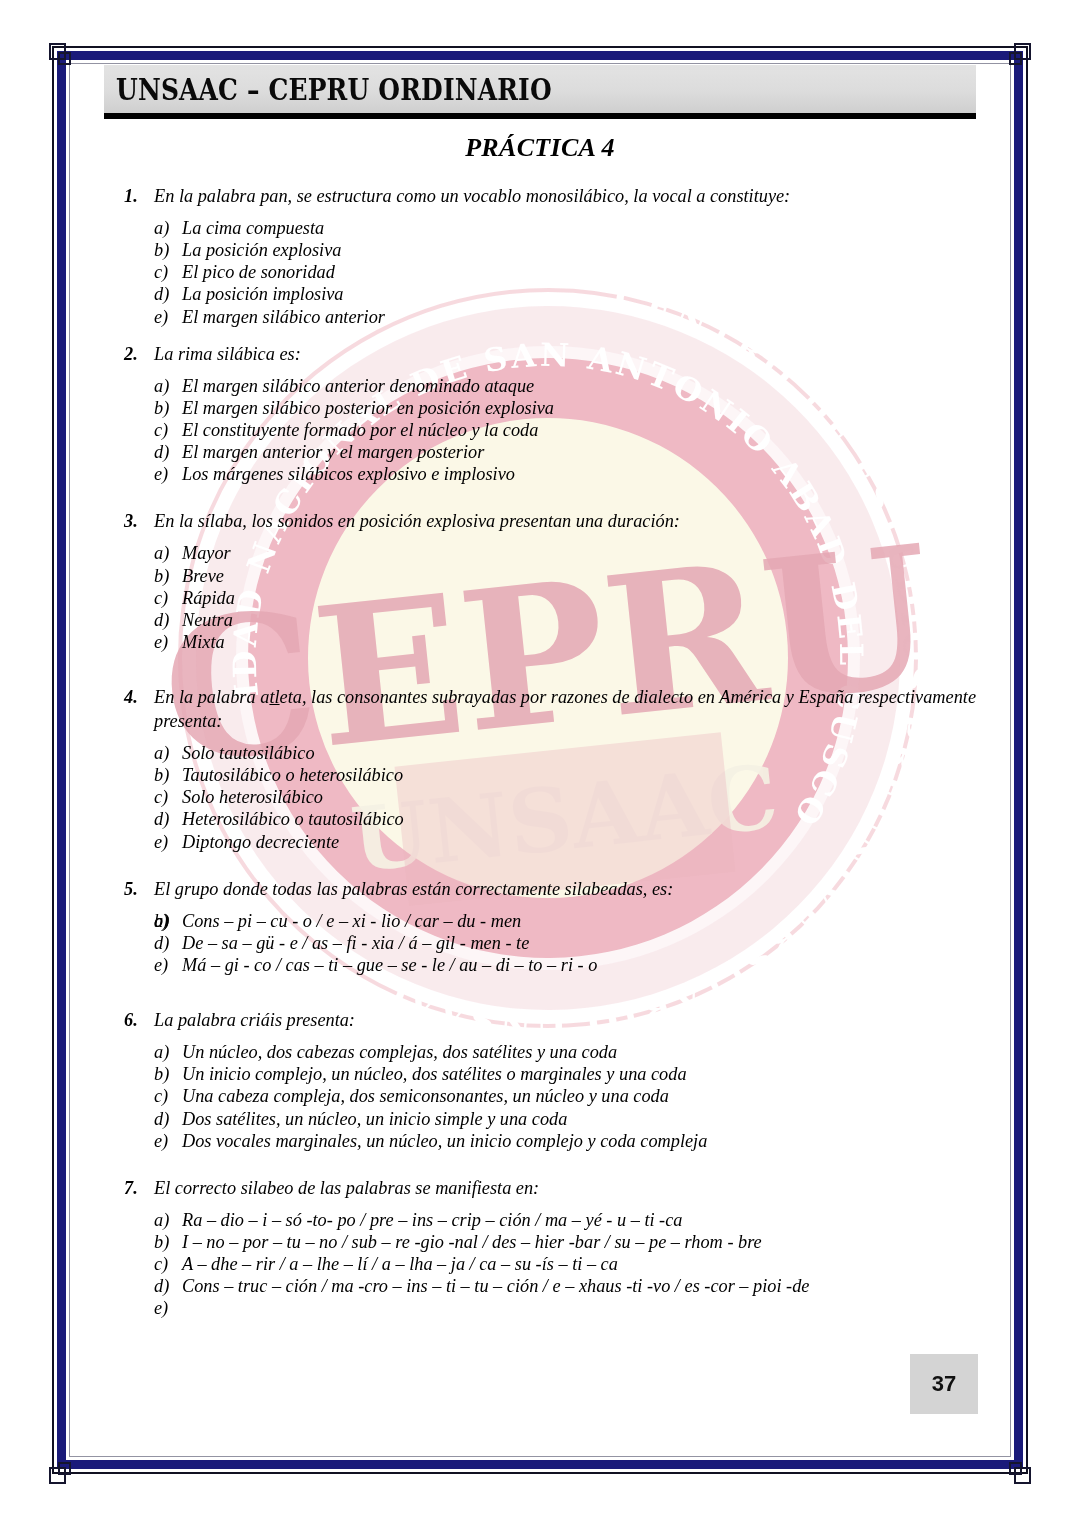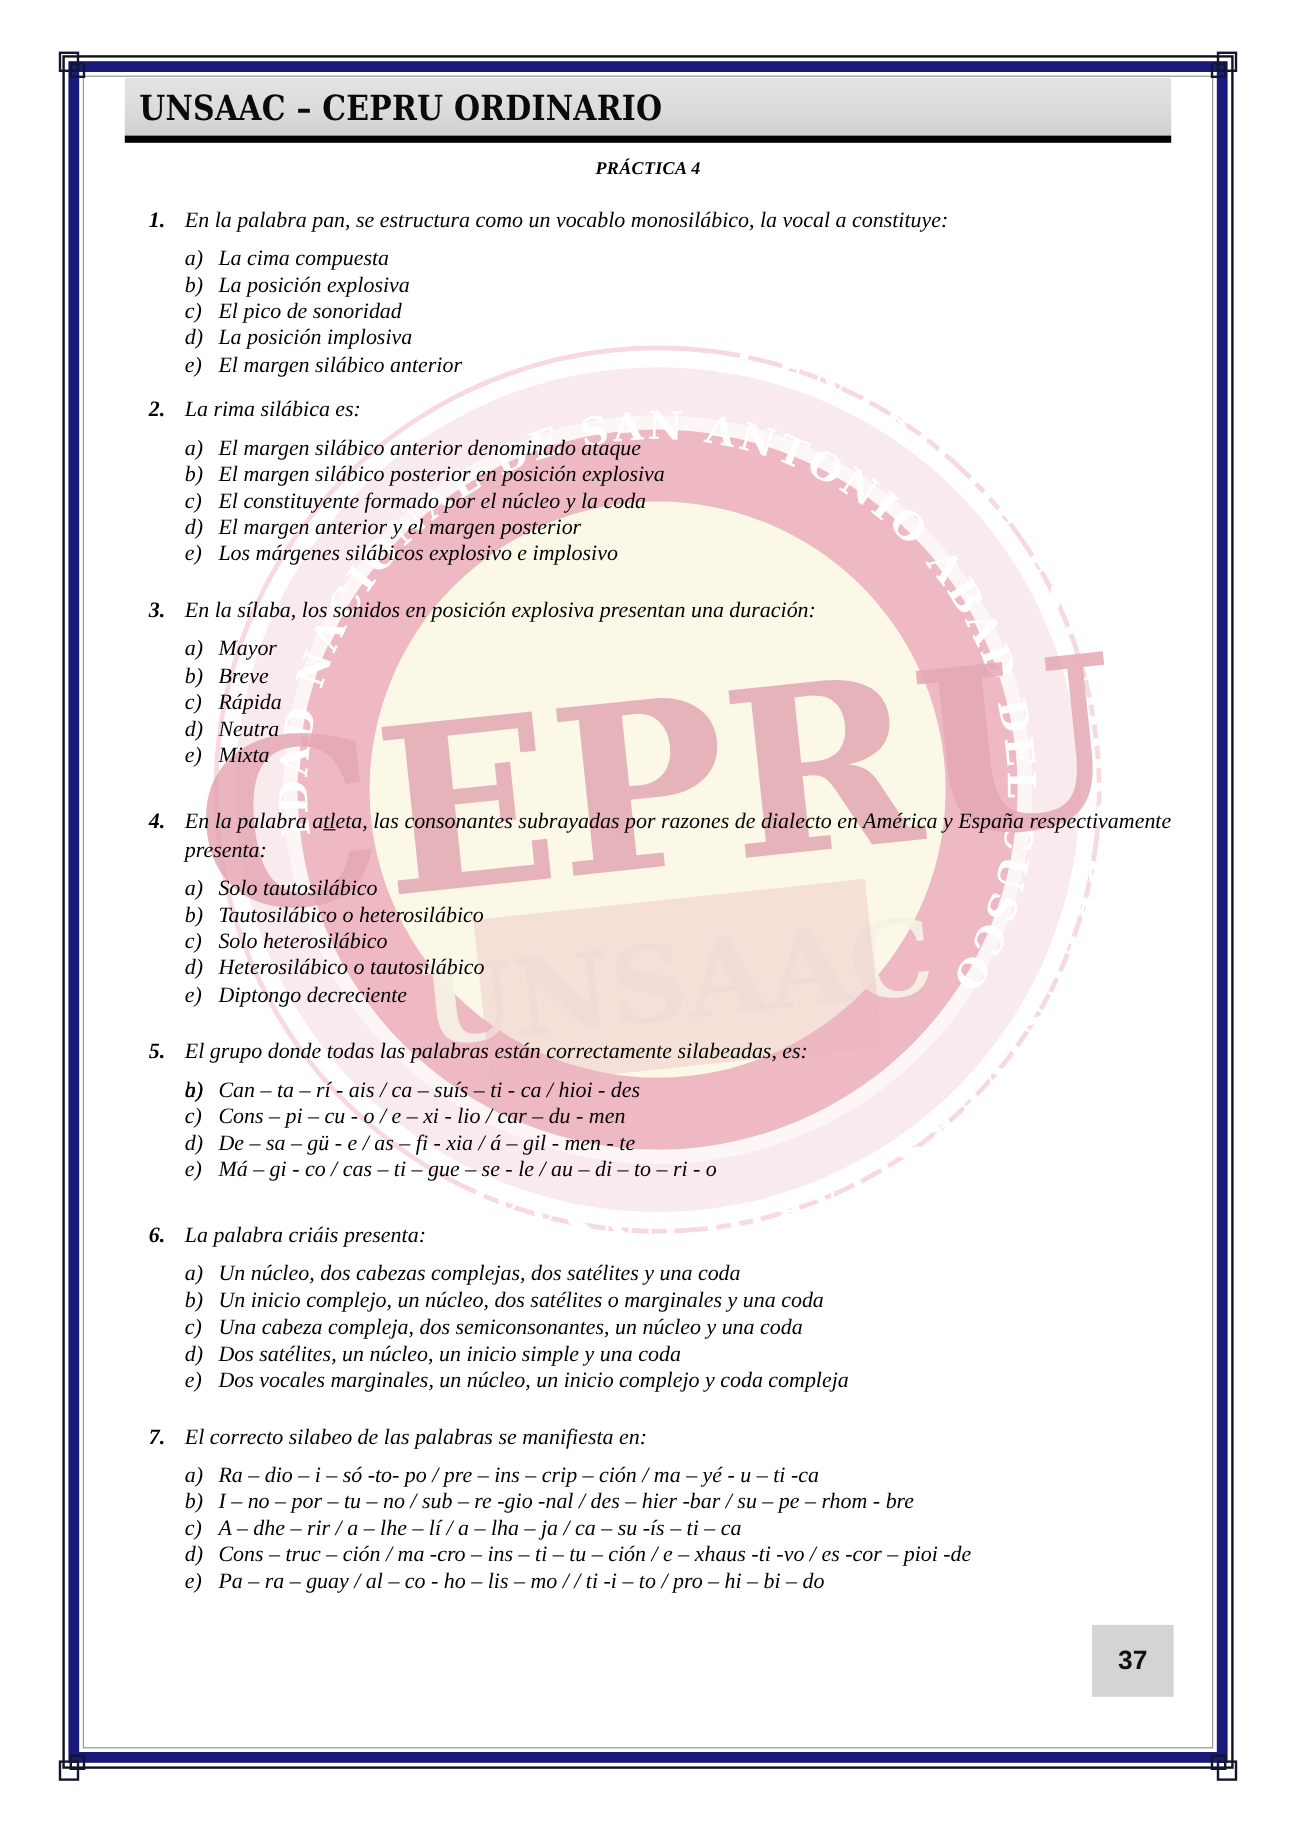--- a/index.html
+++ b/index.html
@@ -122,21 +122,21 @@
   .content {
     position: absolute;
     left: 104px;
     top: 133px;
     width: 872px;
   }
   .practica {
     text-align: center;
     font-style: italic;
     font-weight: bold;
-    font-size: 15px;
+    font-size: 26px;
     color: #000;
     margin: 0 0 21px 0;
     letter-spacing: .3px;
   }
 
   .q-block { margin-bottom: 4px; }
 
   .q-head {
     position: relative;
     padding-left: 50px;
@@ -291,21 +291,21 @@
             <li class="opt"><span class="opt-letter">c)</span><span>Solo heterosilábico</span></li>
             <li class="opt"><span class="opt-letter">d)</span><span>Heterosilábico o tautosilábico</span></li>
             <li class="opt"><span class="opt-letter">e)</span><span>Diptongo decreciente</span></li>
           </ul>
         </div>
         <div class="gap-md"></div>
         <div class="q-block">
           <div class="q-head"><span class="q-num">5.</span><span>El grupo donde todas las palabras están correctamente silabeadas, es:</span></div>
           <ul class="opts">
             <li class="opt"><span class="opt-letter">a)</span></li>
-            <li class="opt"><span class="opt-letter">b)</span><span>Can – ta – rí - ais / ca – suís – ti - ca / hioi - des</span></li>
+            <li class="opt"><span class="opt-letter">b)</span></li>
             <li class="opt"><span class="opt-letter">c)</span><span>Cons – pi – cu - o / e – xi - lio / car – du - men</span></li>
             <li class="opt"><span class="opt-letter">d)</span><span>De – sa – gü - e / as – fi - xia / á – gil -  men - te</span></li>
             <li class="opt"><span class="opt-letter">e)</span><span>Má – gi - co  / cas – ti – gue – se - le / au – di – to – ri - o</span></li>
           </ul>
         </div>
         <div class="gap-lg"></div>
         <div class="q-block">
           <div class="q-head"><span class="q-num">6.</span><span>La palabra </span><b>criáis</b><span> presenta:</span></div>
           <ul class="opts">
             <li class="opt"><span class="opt-letter">a)</span><span>Un núcleo, dos cabezas complejas, dos satélites y una coda</span></li>
@@ -316,21 +316,21 @@
           </ul>
         </div>
         <div class="gap-md"></div>
         <div class="q-block">
           <div class="q-head"><span class="q-num">7.</span><span>El correcto silabeo de las palabras se manifiesta en:</span></div>
           <ul class="opts">
             <li class="opt"><span class="opt-letter">a)</span><span>Ra – dio – i – só -to- po / pre – ins – crip – ción / ma – yé - u – ti -ca</span></li>
             <li class="opt"><span class="opt-letter">b)</span><span>I – no – por – tu – no / sub – re -gio -nal / des – hier -bar / su – pe – rhom - bre</span></li>
             <li class="opt"><span class="opt-letter">c)</span><span>A – dhe – rir / a – lhe – lí / a – lha – ja / ca – su -ís – ti – ca</span></li>
             <li class="opt"><span class="opt-letter">d)</span><span>Cons – truc – ción  / ma -cro – ins – ti – tu – ción / e – xhaus -ti -vo /  es -cor – pioi -de</span></li>
-            <li class="opt"><span class="opt-letter">e)</span><span>Pa – ra – guay / al – co - ho – lis – mo / / ti -i – to / pro – hi – bi – do</span></li>
+            <li class="opt"><span class="opt-letter">e)</span></li>
           </ul>
         </div>
         <div class="gap-md"></div>
       </div>
   </div>
 
   <div class="page-num-box">
     <span class="page-num">37</span>
   </div>
 

